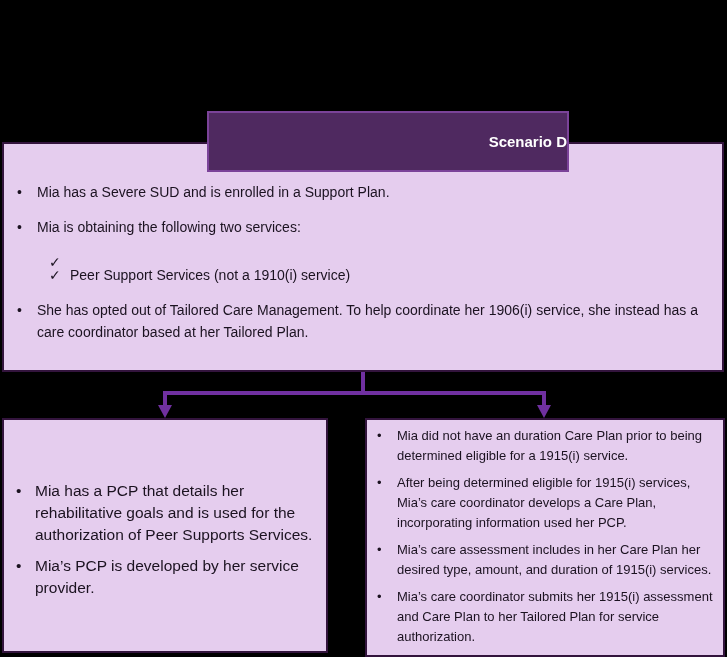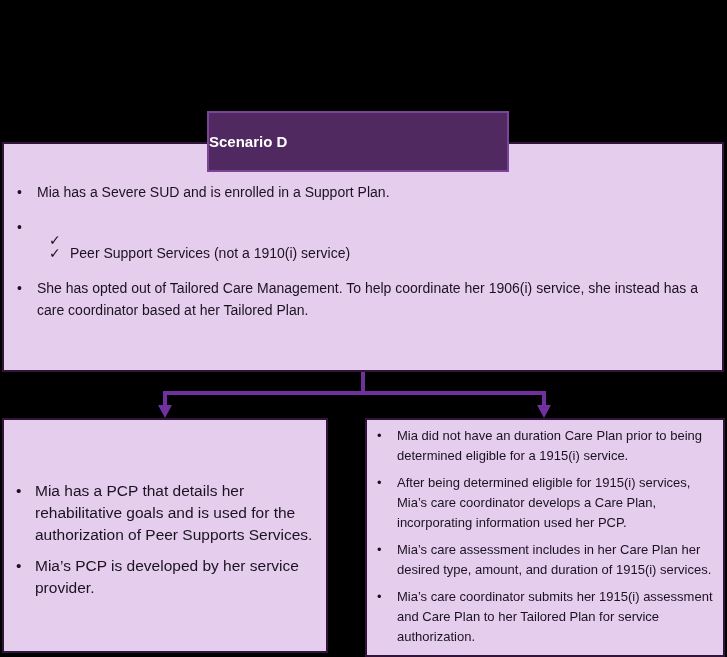--- a/index.html
+++ b/index.html
@@ -13,24 +13,24 @@
     --body-text:#1b1220;
   }
   html,body{margin:0;padding:0;background:var(--background);}
   .stage{
     position:relative;width:727px;height:657px;overflow:hidden;
     background:var(--background);
     font-family:"Liberation Sans","DejaVu Sans",sans-serif;
     color:var(--body-text);
   }
   .header-box{
-    position:absolute;left:207px;top:111px;width:302px;height:61px;
+    position:absolute;left:207px;top:111px;width:362px;height:61px;
     box-sizing:border-box;background:var(--header-fill);
     border:2px solid var(--header-border);
-    display:flex;align-items:center;justify-content:flex-start;
+    display:flex;align-items:center;justify-content:flex-end;
     z-index:3;
   }
   .header-box span{color:var(--header-text);font-size:15px;font-weight:bold;}
   .panel{
     position:absolute;box-sizing:border-box;
     background:var(--panel-fill);
     border:2px solid var(--panel-border);
     overflow:hidden;z-index:2;
   }
   .main-box{left:2px;top:142px;width:722px;height:230px;}
@@ -63,21 +63,21 @@
 
 <div class="stage">
 
   <div class="header-box">
     <span>Scenario D</span>
   </div>
 
   <div class="panel main-box">
     <div class="list">
         <div class="li"><span class="glyph">•</span><span class="txt"><span>Mia has a Severe SUD and is enrolled in a Support Plan.</span></span></div>
-        <div class="li"><span class="glyph">•</span></div>
+        <div class="li"><span class="glyph">•</span><span class="txt"><span>Mia is obtaining the following two services:</span></span></div>
         <div class="li check"><span class="glyph">✓</span></div>
         <div class="li check"><span class="glyph">✓</span><span class="txt"><span>Peer Support Services (not a 1910(i) service)</span></span></div>
         <div class="li"><span class="glyph">•</span><span class="txt"><span>She has opted out of Tailored Care Management. To help coordinate her 1906(i) service, she instead has a care coordinator based at her Tailored Plan.</span></span></div>
       </div>
   </div>
 
   <svg class="connector" width="727" height="50" viewBox="0 0 727 50" xmlns="http://www.w3.org/2000/svg">
     <line x1="363" y1="0" x2="363" y2="25"></line>
     <line x1="163" y1="23" x2="546" y2="23"></line>
     <line x1="165" y1="21" x2="165" y2="37"></line>

